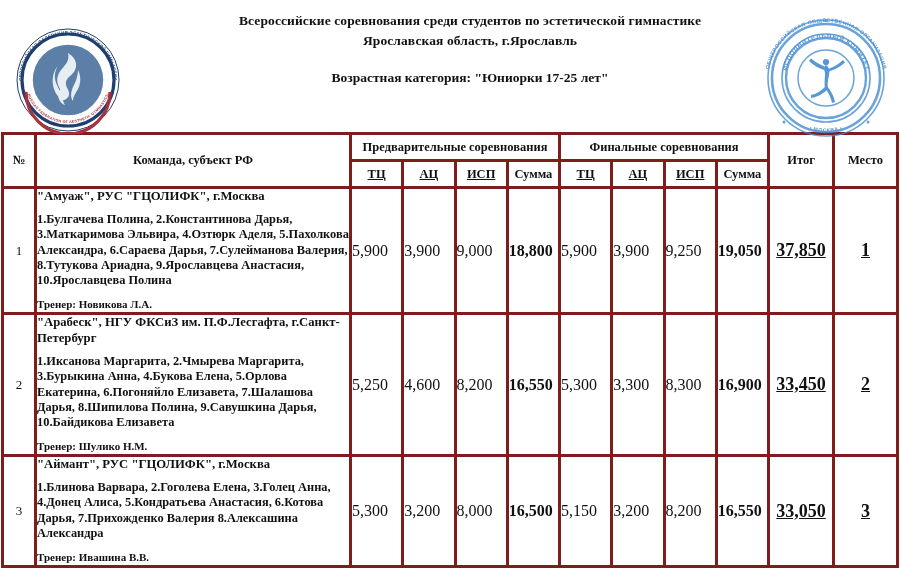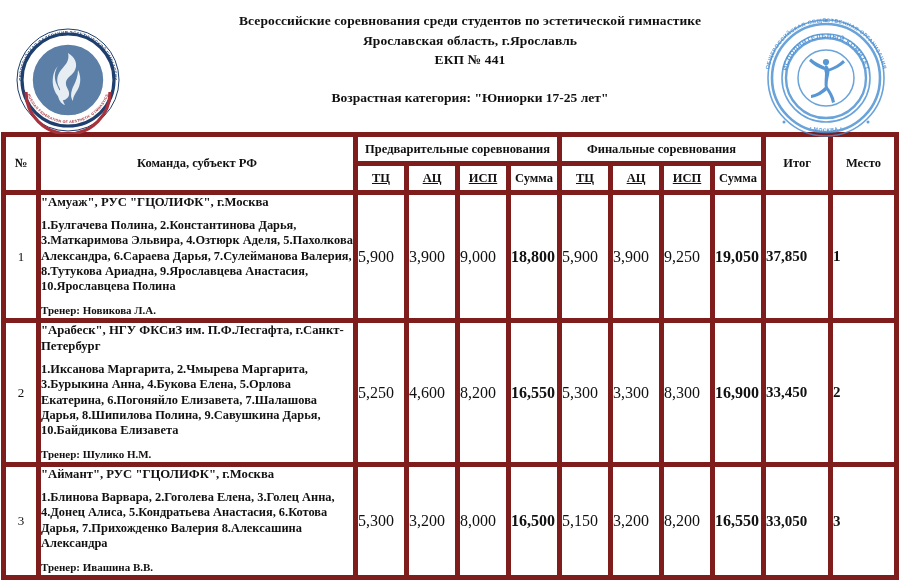--- a/index.html
+++ b/index.html
@@ -58,21 +58,21 @@
 
   
   table.protocol {
     border-collapse: collapse;
     width: 898px;
     margin: 0 auto;
     table-layout: fixed;
   }
   table.protocol th,
   table.protocol td {
-    border: 5px solid #7f1d1d;
+    border: 3px solid #7f1d1d;
     padding: 0;
     vertical-align: middle;
   }
   table.protocol th {
     font-weight: bold;
     font-size: 12.5px;
     text-align: center;
     height: 22px;
     padding: 1px 2px;
   }
@@ -113,22 +113,23 @@
     text-align: left;
     font-size: 16px;
   }
   td.cell-score.bold,
   td.cell-total,
   td.cell-place {
     font-weight: bold;
   }
   td.cell-total,
   td.cell-place {
-    text-align: left;
-    font-size: 15px;
+    text-align: center;
+    font-size: 18px;
+    text-decoration: underline;
   }
 </style>
 </head>
 <body>
 
 <div class="page-header">
 
   <div class="logo-left">
     <svg viewBox="0 0 108 108" width="108" height="108" aria-hidden="true">
       <defs>
@@ -151,21 +152,20 @@
       </g>
       <g fill="#a8323c" style="font-family:'Liberation Sans',sans-serif;font-size:3.6px;font-weight:bold;letter-spacing:0.3px;">
         <text><textPath href="#arcBot" startOffset="50%" text-anchor="middle">RUSSIAN FEDERATION OF AESTHETIC GYMNASTICS</textPath></text>
       </g>
     </svg>
   </div>
 
   <div class="title-stack">
     <div class="title-line">Всероссийские соревнования среди студентов по эстетической гимнастике</div>
     <div class="title-line">Ярославская область, г.Ярославль</div>
-    <div class="title-line">ЕКП № 441</div>
     <div class="age-line">Возрастная категория: "Юниорки 17-25 лет"</div>
   </div>
 
   <div class="stamp-right">
     <svg viewBox="0 0 132 126" width="132" height="126" aria-hidden="true">
       <defs>
         <path id="stOuter" d="M 8,66 A 58,58 0 0 1 124,66"></path>
         <path id="stOuterB" d="M 14,66 A 52,52 0 0 0 118,66"></path>
         <path id="stInner" d="M 26,64 A 40,40 0 0 1 106,64"></path>
       </defs>

